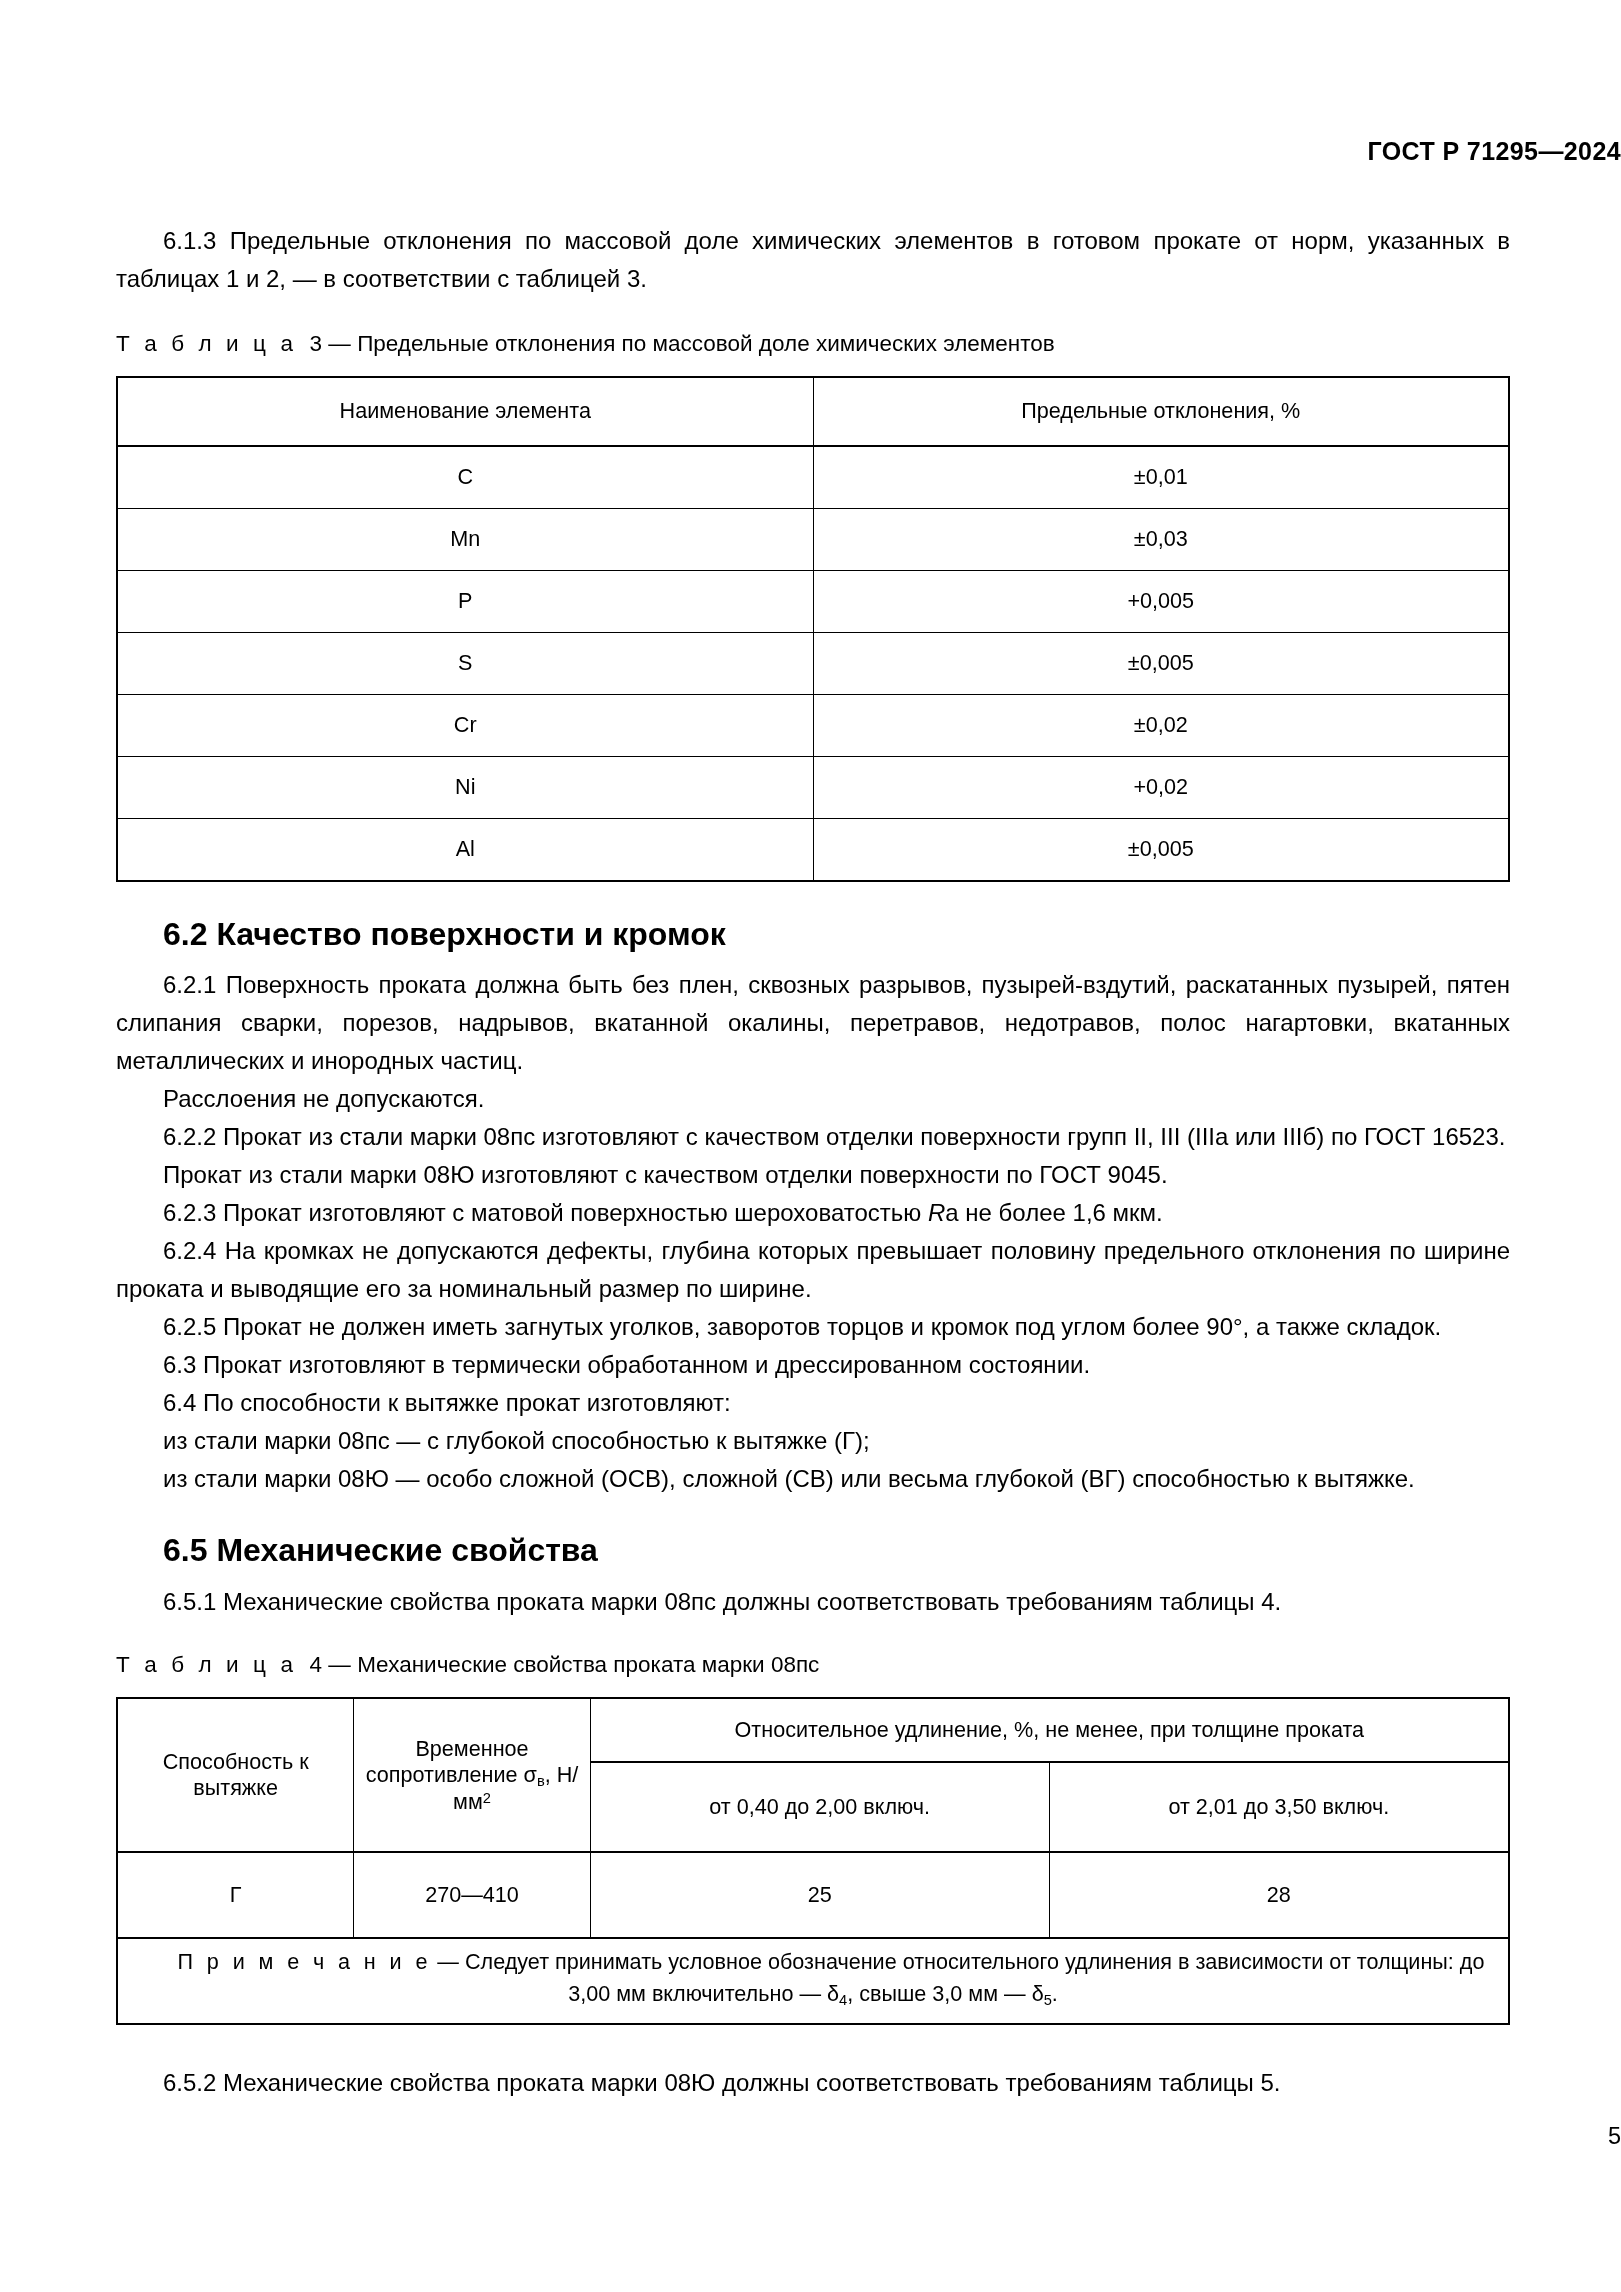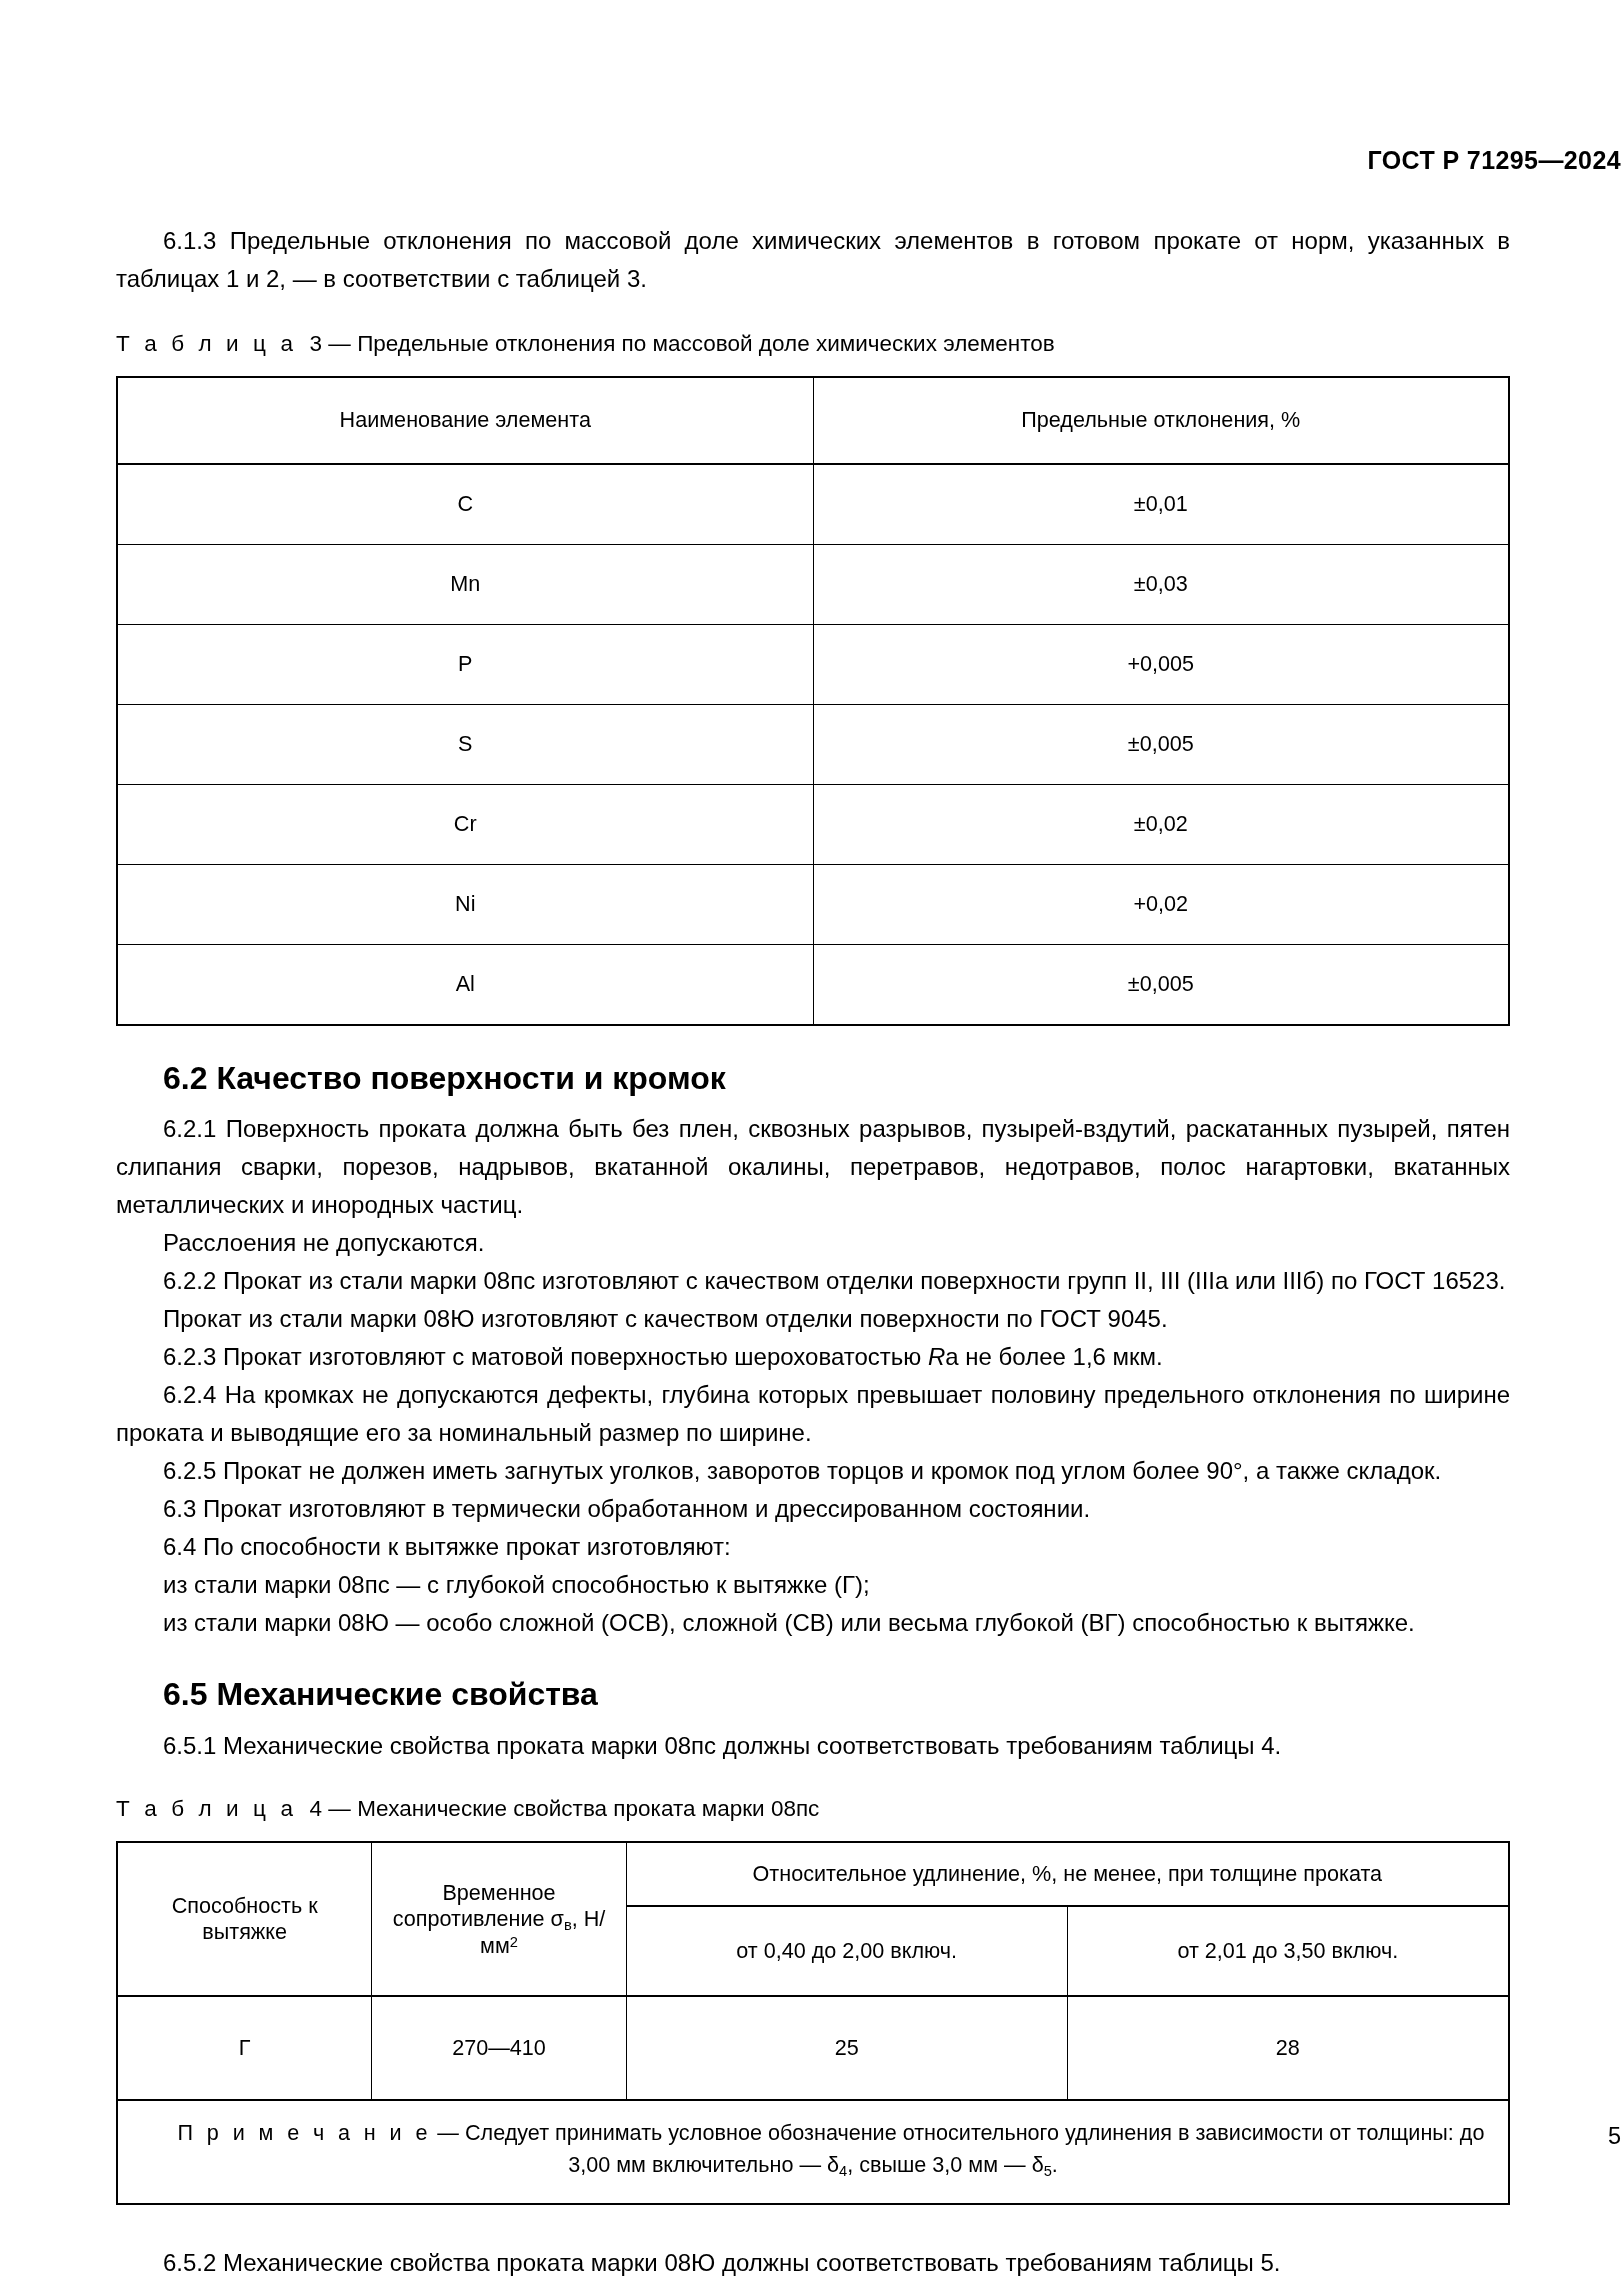--- a/index.html
+++ b/index.html
@@ -24,21 +24,21 @@
     position: absolute;
     left: 116px;
     top: 0;
     width: 1394px;
   }
 
   
   .doc-header {
     position: absolute;
     right: 0;
-    top: 146px;
+    top: 137px;
     font-size: 25px;
     font-weight: bold;
     letter-spacing: 0.4px;
     white-space: nowrap;
   }
 
   
   .para {
     font-size: 24px;
     line-height: 38px;
@@ -77,21 +77,21 @@
 
   
   table.gost {
     border-collapse: collapse;
     width: 100%;
     table-layout: fixed;
     font-size: 21.6px;
   }
   table.gost td, table.gost th {
     border: 1px solid #000;
-    padding: 12px;
+    padding: 3px;
     font-weight: normal;
     vertical-align: middle;
     text-align: center;
   }
   .t3-wrap, .t4-wrap {
     border-top: 2.9px solid #000;
     border-bottom: 2.9px solid #000;
     border-left: 2.9px solid #000;
     border-right: 2.9px solid #000;
     box-sizing: border-box;

